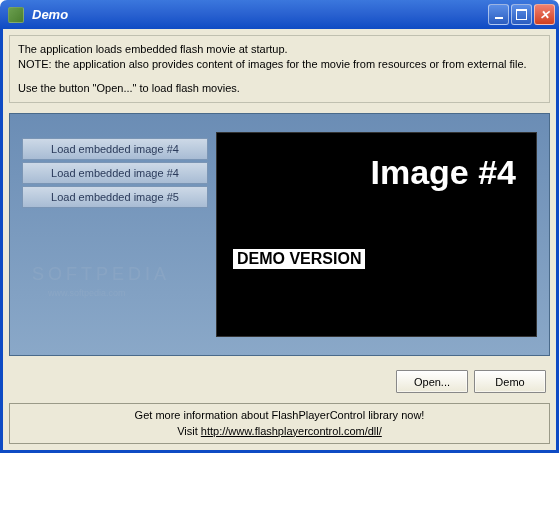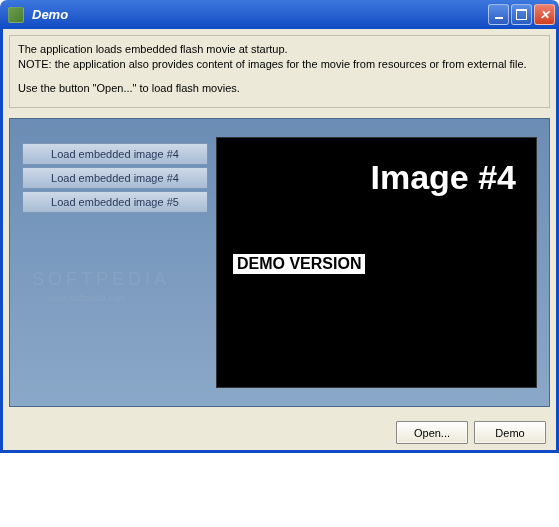--- a/index.html
+++ b/index.html
@@ -74,14 +74,20 @@
       <div class="flash-title">Image #4</div>
       <div class="flash-demo">DEMO VERSION</div>
     </div>
   </div>
 
   <div class="bottom-buttons">
     <button class="win-btn">Open...</button>
     <button class="win-btn">Demo</button>
   </div>
 
+  <div class="footer-box">
+    <div>Get more information about FlashPlayerControl library now!</div>
+    <div>
+      <span>Visit </span><a>http://www.flashplayercontrol.com/dll/</a>
+    </div>
+  </div>
 
 </div>
 
 </body></html>

